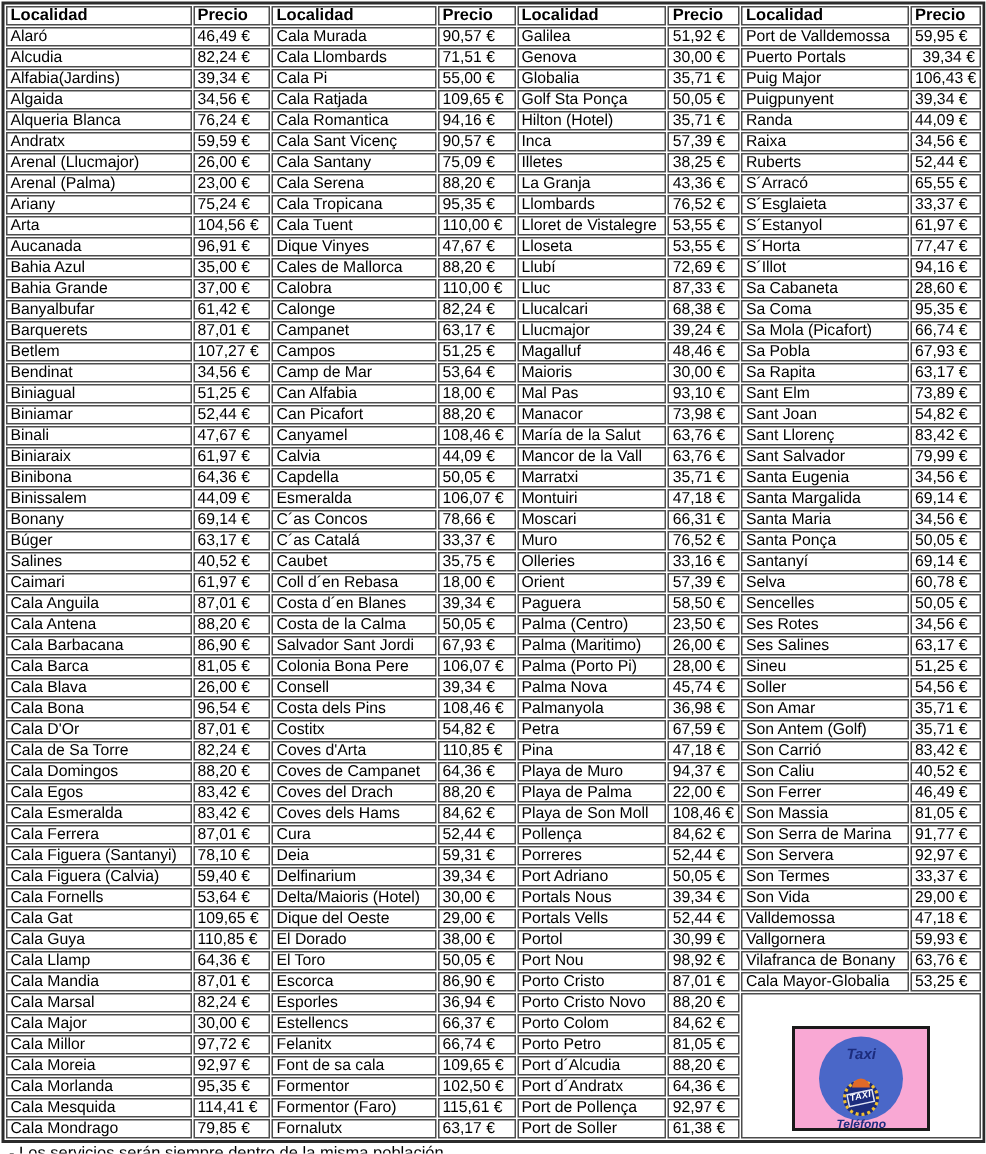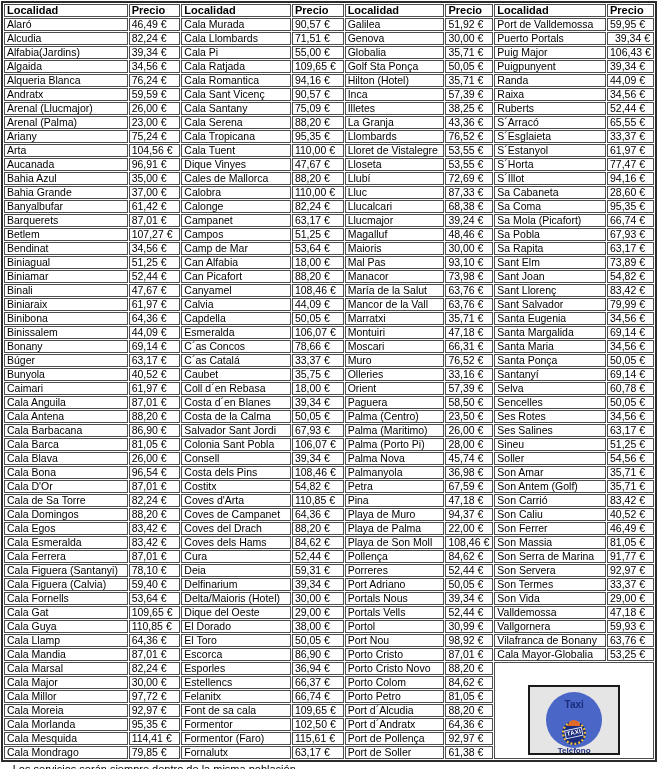--- a/index.html
+++ b/index.html
@@ -17,22 +17,22 @@
   td,th{
     border:1px solid var(--border);
     height:11px;line-height:11px;font-size:10.5px;
     padding:0 1px 0 2px;white-space:nowrap;overflow:hidden;
     text-align:left;vertical-align:middle;background:#fff;
   }
   th{font-weight:700;font-size:11px;}
   td.price.right{text-align:right;padding-right:3px;}
   td.merged{vertical-align:bottom;text-align:center;padding:0 0 1px 0;}
   .logo-box{
-    width:88px;height:66px;border:2px solid #1a1a1a;background:#e5e5e5;
-    margin:0 auto;position:relative;display:inline-block;
+    width:88px;height:66px;border:2px solid #1a1a1a;background:#f9a8d4;
+    margin:0 auto;position:relative;display:inline-block;font-style:italic;
   }
   .logo-circle{
     position:absolute;left:50%;top:50%;transform:translate(-50%,-50%);
     width:56px;height:56px;border-radius:50%;background:var(--logo-blue);
   }
   .logo-t1{color:var(--logo-navy);font-weight:700;font-size:10px;line-height:10px;text-align:center;margin-top:8px;}
   .logo-t2{color:var(--logo-navy);font-weight:700;font-size:8px;line-height:9px;text-align:center;margin-top:36px;}
   .emblem{
     position:absolute;left:50%;top:29px;transform:translateX(-50%);
     width:24px;height:24px;border-radius:50%;background:var(--logo-navy);
@@ -324,21 +324,21 @@
           <td class="loc">Búger</td>
           <td class="price">63,17 €</td>
           <td class="loc">C´as Catalá</td>
           <td class="price">33,37 €</td>
           <td class="loc">Muro</td>
           <td class="price">76,52 €</td>
           <td class="loc">Santa Ponça</td>
           <td class="price">50,05 €</td>
         </tr>
         <tr>
-          <td class="loc">Bunyola</td>
+          <td class="loc">Salines</td>
           <td class="price">40,52 €</td>
           <td class="loc">Caubet</td>
           <td class="price">35,75 €</td>
           <td class="loc">Olleries</td>
           <td class="price">33,16 €</td>
           <td class="loc">Santanyí</td>
           <td class="price">69,14 €</td>
         </tr>
         <tr>
           <td class="loc">Caimari</td>
@@ -376,21 +376,21 @@
           <td class="loc">Salvador Sant Jordi</td>
           <td class="price">67,93 €</td>
           <td class="loc">Palma (Maritimo)</td>
           <td class="price">26,00 €</td>
           <td class="loc">Ses Salines</td>
           <td class="price">63,17 €</td>
         </tr>
         <tr>
           <td class="loc">Cala Barca</td>
           <td class="price">81,05 €</td>
-          <td class="loc">Colonia Sant Pobla</td>
+          <td class="loc">Colonia Bona Pere</td>
           <td class="price">106,07 €</td>
           <td class="loc">Palma (Porto Pi)</td>
           <td class="price">28,00 €</td>
           <td class="loc">Sineu</td>
           <td class="price">51,25 €</td>
         </tr>
         <tr>
           <td class="loc">Cala Blava</td>
           <td class="price">26,00 €</td>
           <td class="loc">Consell</td>

